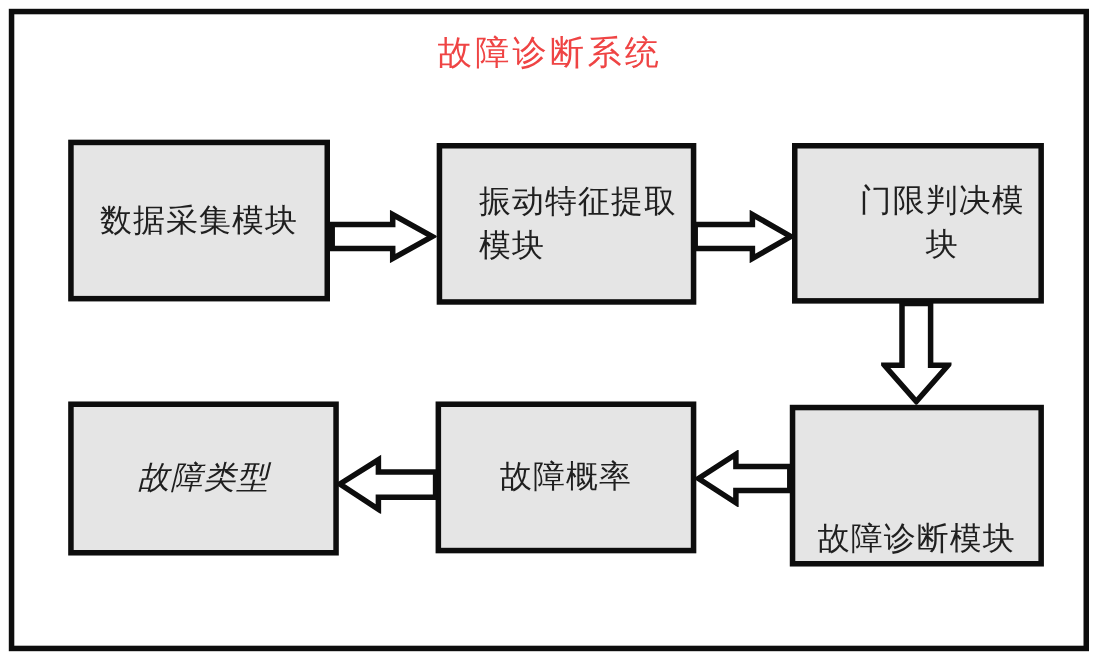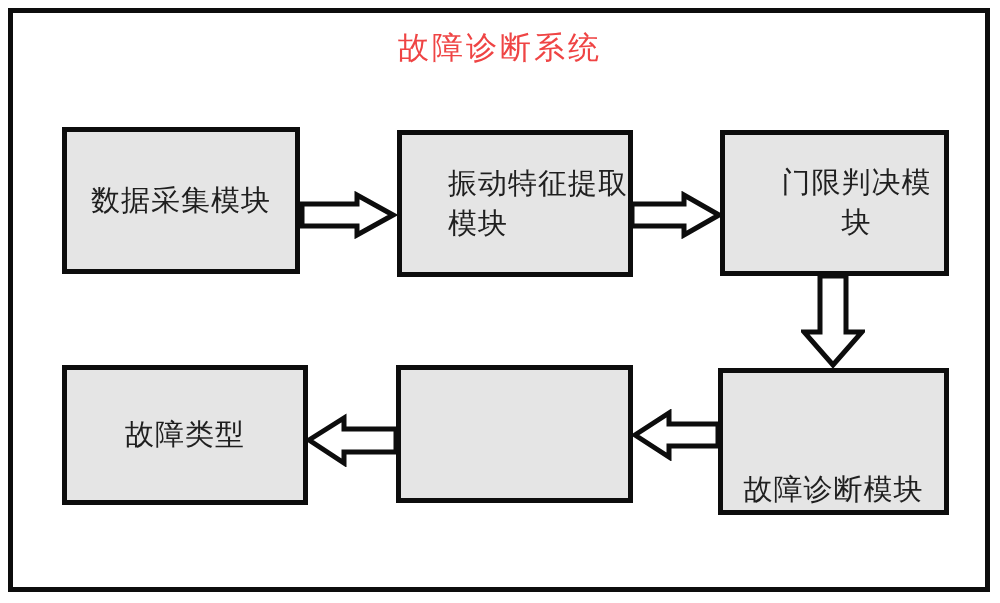--- a/index.html
+++ b/index.html
@@ -43,37 +43,37 @@
     display: flex;
     align-items: center;
     justify-content: center;
     font-size: 29px;
     letter-spacing: 1px;
     color: #1f1f1f;
     text-align: center;
   }
   .node-1 { left: 62px;  top: 127px; width: 238px; height: 147px; }
   .node-2 { left: 397px; top: 130px; width: 236px; height: 147px;
-            justify-content: flex-end; text-align: left; }
+            justify-content: center; text-align: left; }
   .node-2 .node-label { padding-left: 21px; line-height: 1.35; }
   .node-3 { left: 720px; top: 130px; width: 229px; height: 146px; padding-left: 44px; }
   .node-4 { left: 718px; top: 368px; width: 231px; height: 147px; align-items: flex-end; }
   .node-5 { left: 396px; top: 365px; width: 237px; height: 138px;
             flex-direction: column; align-items: stretch;
             justify-content: flex-start; }
   .node-5 .compartment-header {
     height: 46px;
     border-bottom: 6px solid #0d0d0d;
     display: flex; align-items: center; justify-content: center;
   }
   .node-5 .compartment-body {
     flex: 1;
     display: flex; align-items: center; justify-content: center;
   }
-  .node-6 { left: 62px;  top: 365px; width: 246px; height: 140px; }
+  .node-6 { left: 62px;  top: 365px; width: 246px; height: 140px; font-style: italic; }
   .arrow {
     position: absolute;
     display: block;
   }
   .arrow polygon {
     fill: #ffffff;
     stroke: #0d0d0d;
     stroke-width: 5;
     stroke-linejoin: miter;
   }
@@ -103,20 +103,23 @@
 
 <div class="node node-3">
   <span class="node-label">门限判决模块</span>
 </div>
 
 <div class="node node-4">
   <span class="node-label">故障诊断模块</span>
 </div>
 
 <div class="node node-5">
+  <div class="compartment-body">
+    <span>故障概率</span>
+  </div>
 </div>
 
 <div class="node node-6">
   <span class="node-label">故障类型</span>
 </div>
 
 <svg class="arrow arrow-1" width="97" height="48" viewBox="0 0 97 48">
   <polygon points="2,13 57,13 57,4 93,24 57,44 57,35 2,35"></polygon>
 </svg>
 

